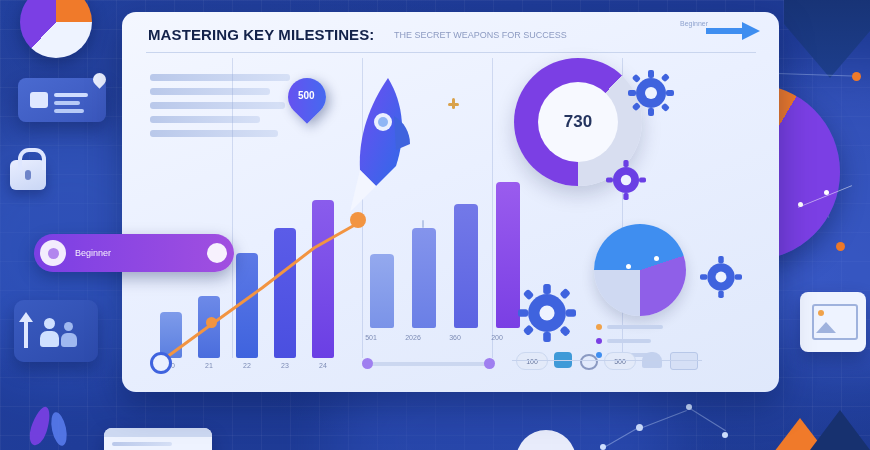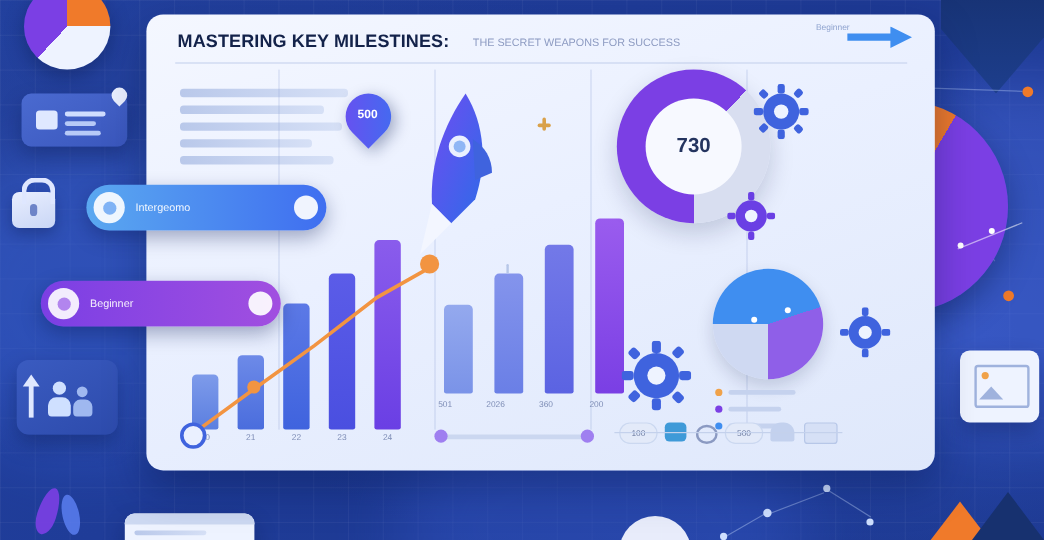--- a/index.html
+++ b/index.html
@@ -336,27 +336,20 @@
         <circle cx="41" cy="48" r="5" fill="#8fb6f5"></circle>
       </svg>
     </div>
 
     <div class="pin" style="left:166px;top:66px;"></div>
     <div class="pin-text" style="left:176px;top:78px;">500</div>
 
     <div class="ring" style="left:392px;top:46px;width:128px;height:128px;background:conic-gradient(from 180deg,#7b3fe4 0 62%, #d8def0 62% 100%);box-shadow:0 8px 20px rgba(5,18,60,.18);"></div>
     <div class="ring-center" style="left:416px;top:70px;width:80px;height:80px;">730</div>
 
-    <div class="pill" style="left:-50px;top:142px;width:200px;height:38px;background:linear-gradient(90deg,#5aa8f0,#3f6ef0);">
-      <div class="knob">
-        <div style="width:11px;height:11px;border-radius:50%;background:#7fb3f5;"></div>
-      </div>
-      <div class="txt">Intergeomo</div>
-      <div class="knob-right"></div>
-    </div>
     <div class="pill" style="left:-88px;top:222px;width:200px;height:38px;background:linear-gradient(90deg,#7b3fe4,#a14fe0);">
       <div class="knob">
         <div style="width:11px;height:11px;border-radius:50%;background:#b285ee;"></div>
       </div>
       <div class="txt">Beginner</div>
       <div class="knob-right"></div>
     </div>
 
     <div style="position:absolute;left:506px;top:58px;width:46px;height:46px;">
       <svg viewBox="0 0 46 46" style="width:46px;height:46px;">

